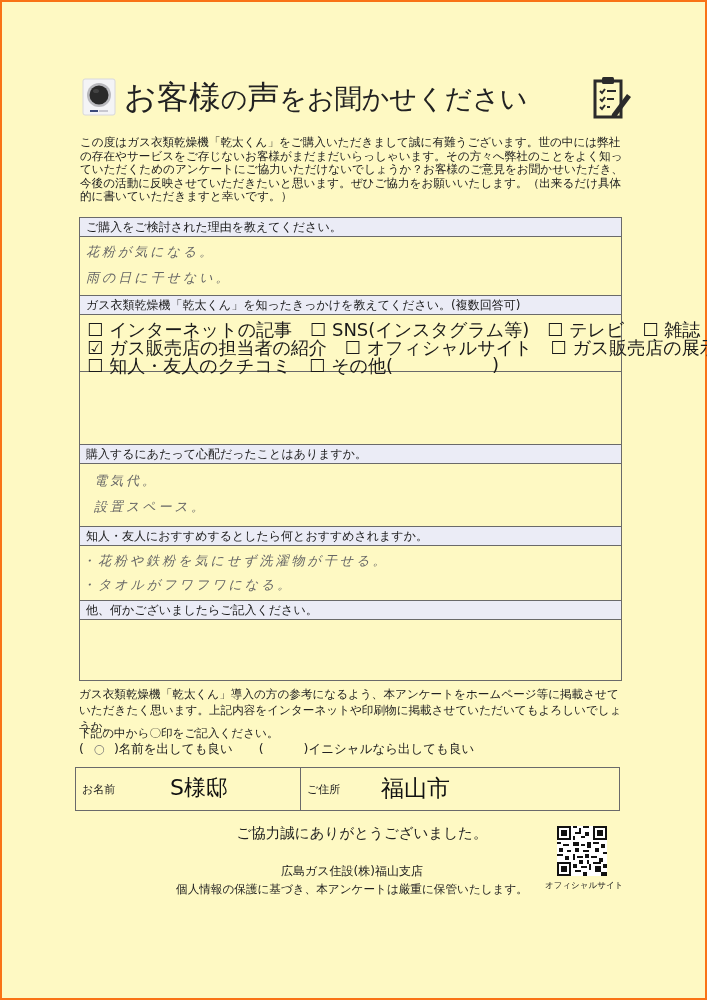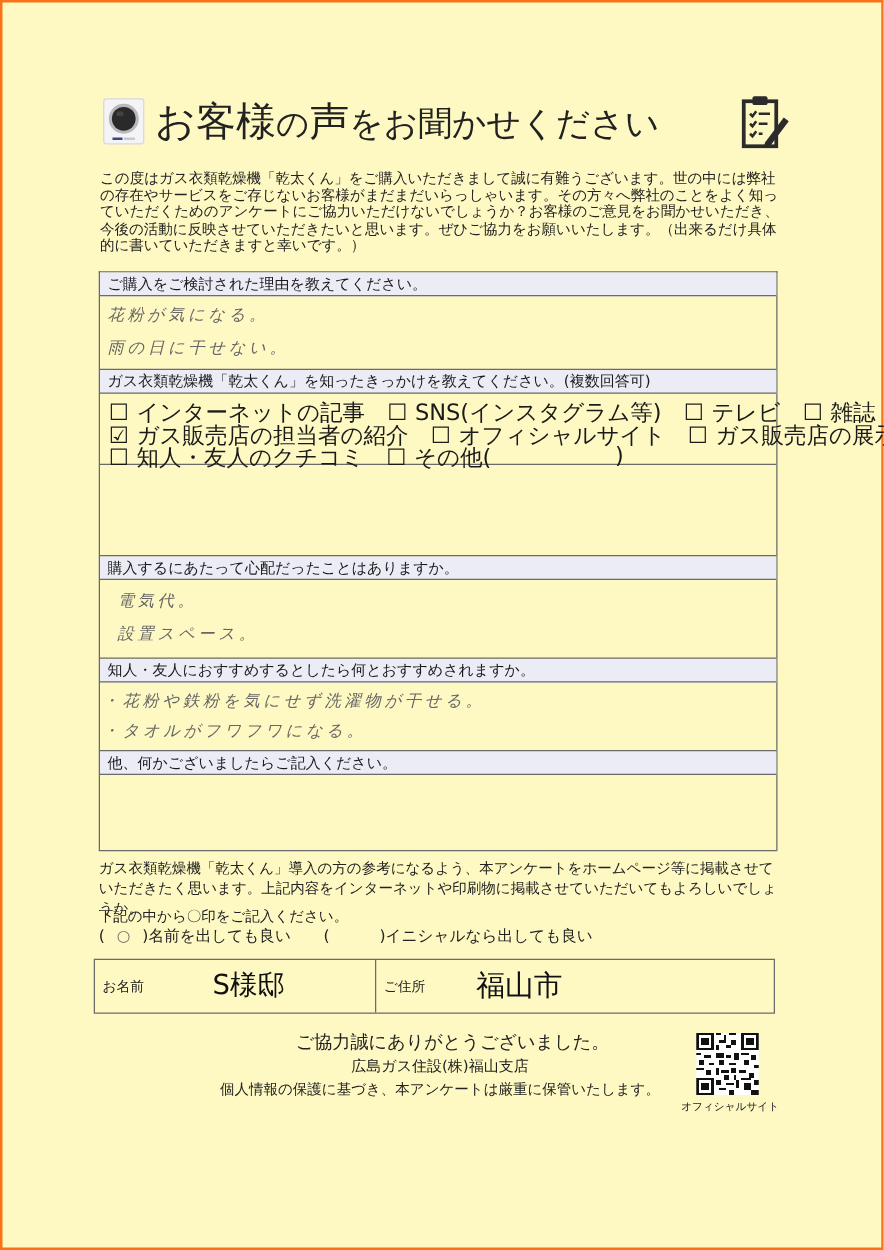--- a/index.html
+++ b/index.html
@@ -69,21 +69,21 @@
     .info-cell { position: relative; height: 42px; }
     .info-cell.name { width: 224px; border-right: 1.5px solid #6a6a6a; }
     .info-cell.addr { flex: 1; }
     .info-label { position: absolute; left: 6px; top: 14px; font-size: 11px; color: #222; }
     .info-value { position: absolute; top: 5px; font-size: 22px; color: #111; }
     .info-cell.name .info-value { left: 94px; }
     .info-cell.addr .info-value { left: 80px; font-size: 23px; }
 
     .footer { position: absolute; left: 150px; top: 822px; width: 400px; text-align: center; color: #222; }
     .footer .thanks { font-size: 14.5px; margin-left: 20px; }
-    .footer .company { font-size: 12px; margin-top: 2px; }
+    .footer .company { font-size: 12px; margin-top: 20px; }
     .footer .tel { font-size: 12px; margin-top: 1px; letter-spacing: 0.3px; }
     .footer .privacy { font-size: 11.6px; margin-top: 2px; }
     .qr { position: absolute; left: 555px; top: 824px; width: 50px; height: 50px; }
     .qr-caption { position: absolute; left: 543px; top: 878px; font-size: 8.5px; color: #222; white-space: nowrap; }
   </style>
 </head>
 <body>
 
 <div class="frame">
 

